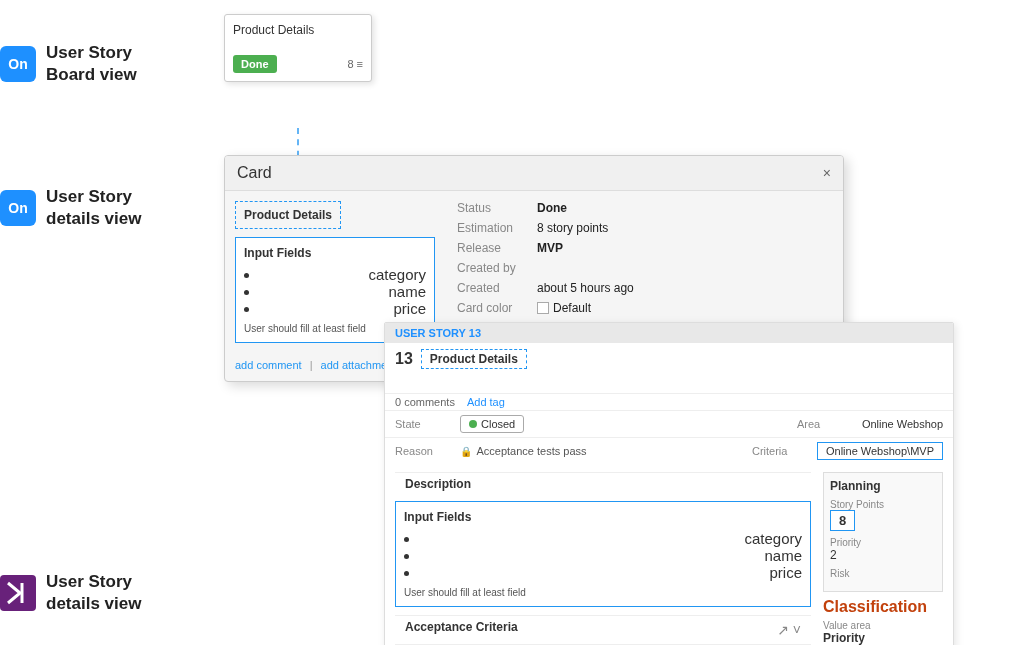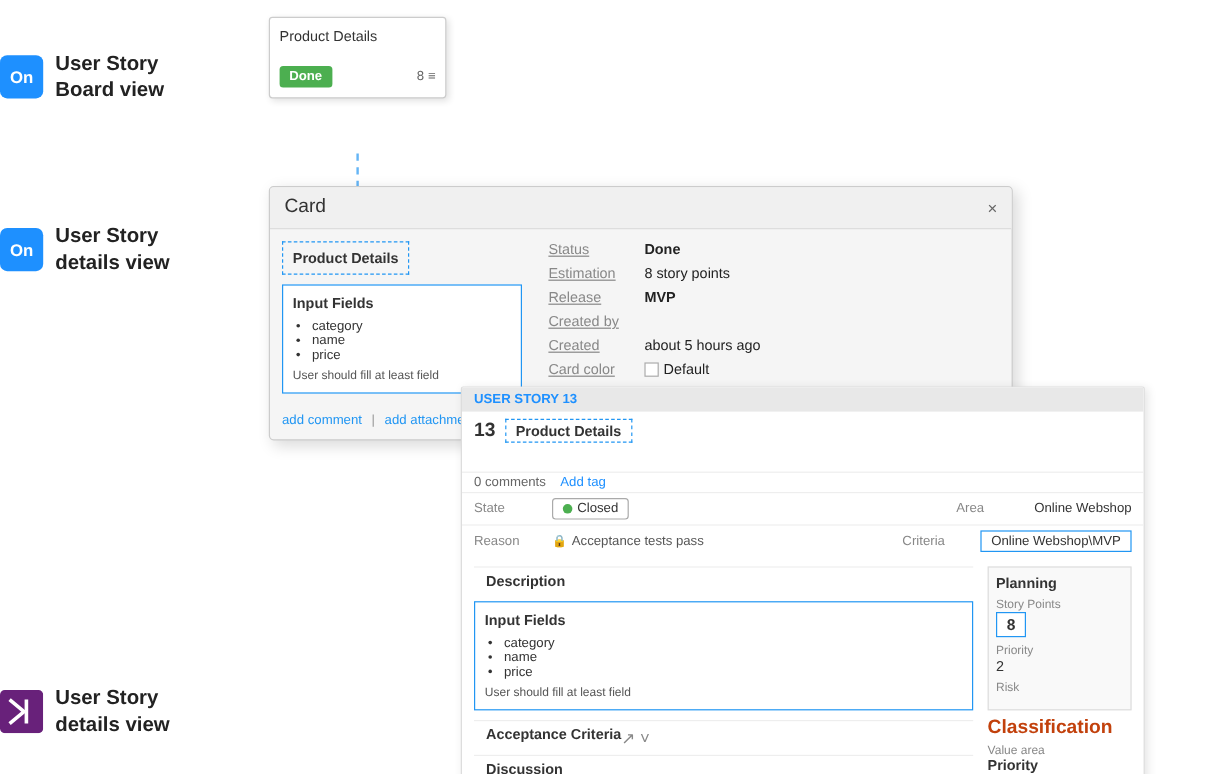--- a/index.html
+++ b/index.html
@@ -161,23 +161,24 @@
     .input-fields-title {
       font-size: 12px;
       font-weight: bold;
       color: #333;
       margin-bottom: 6px;
     }
 
     .input-fields-list {
       list-style: disc;
       margin-left: 16px;
-      font-size: 11px;
+      font-size: 15px;
       color: #333;
       margin-bottom: 6px;
+      text-align: right;
     }
 
     .input-fields-note {
       font-size: 10px;
       color: #555;
     }
 
     .card-links {
       margin-top: 16px;
       font-size: 11px;
@@ -193,21 +194,20 @@
     .card-meta-row {
       display: flex;
       margin-bottom: 6px;
       font-size: 12px;
     }
 
     .meta-label {
       color: #888;
       width: 80px;
       flex-shrink: 0;
-      text-decoration: underline;
     }
 
     .meta-value {
       color: #222;
       font-weight: 500;
     }
 
     .meta-value.done-text {
       color: #222;
       font-weight: bold;
@@ -450,20 +450,21 @@
     }
 
     .story-discussion-row {
       padding: 4px 10px;
       border-top: 1px solid #eee;
     }
 
     .acceptance-row {
       display: flex;
       align-items: center;
+      justify-content: space-between;
       padding: 4px 10px;
       border-top: 1px solid #eee;
     }
 
     .discussion-add {
       padding: 4px 10px;
       border-top: 1px solid #eee;
       font-size: 11px;
       color: #aaa;
     }

